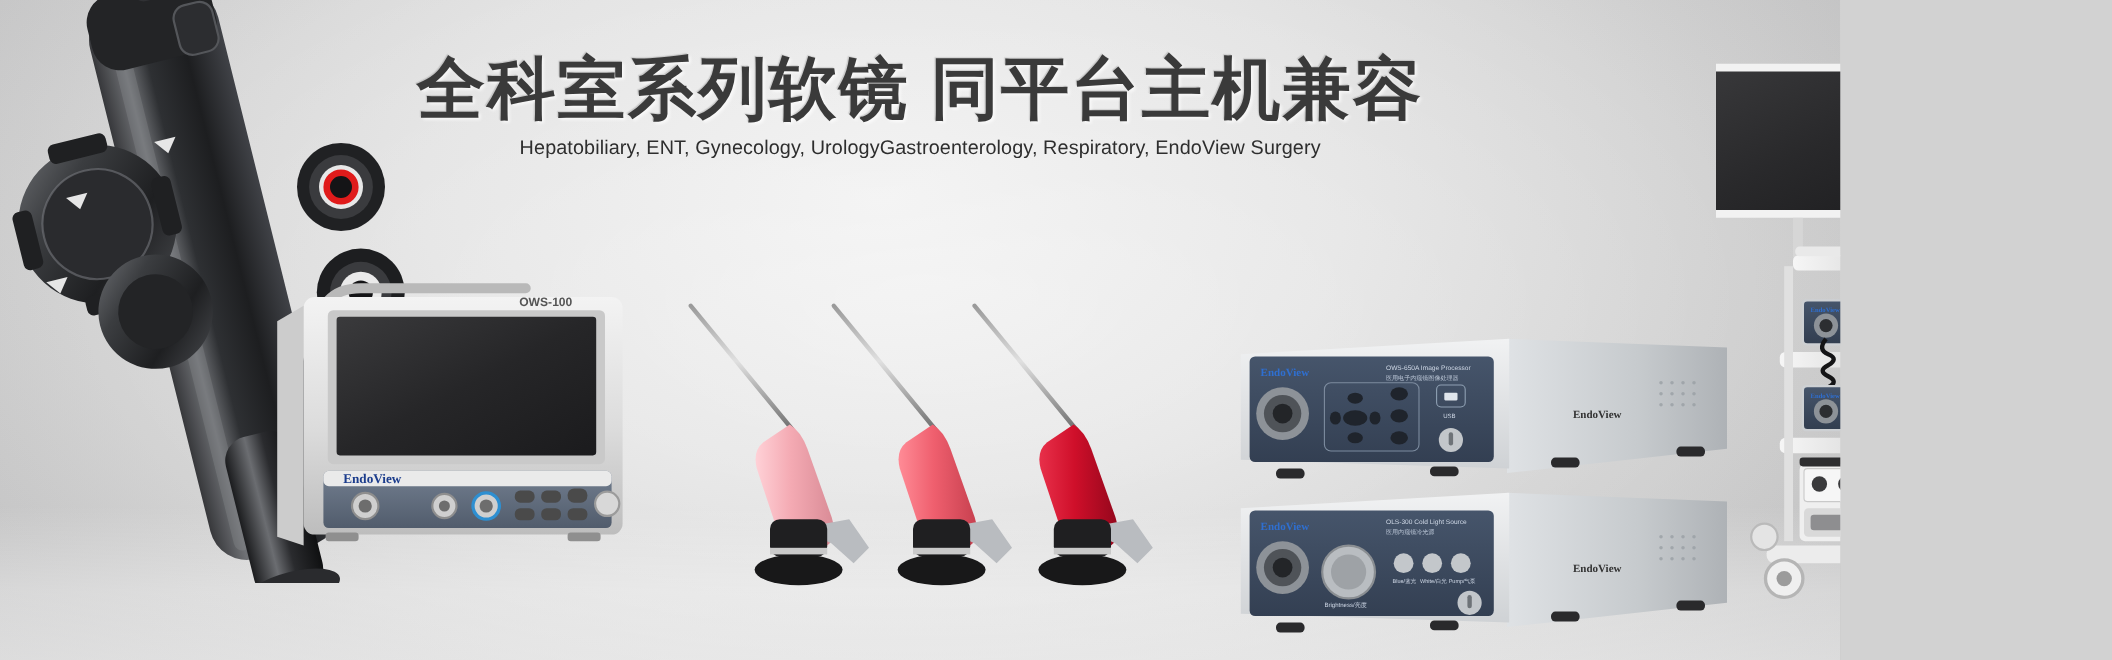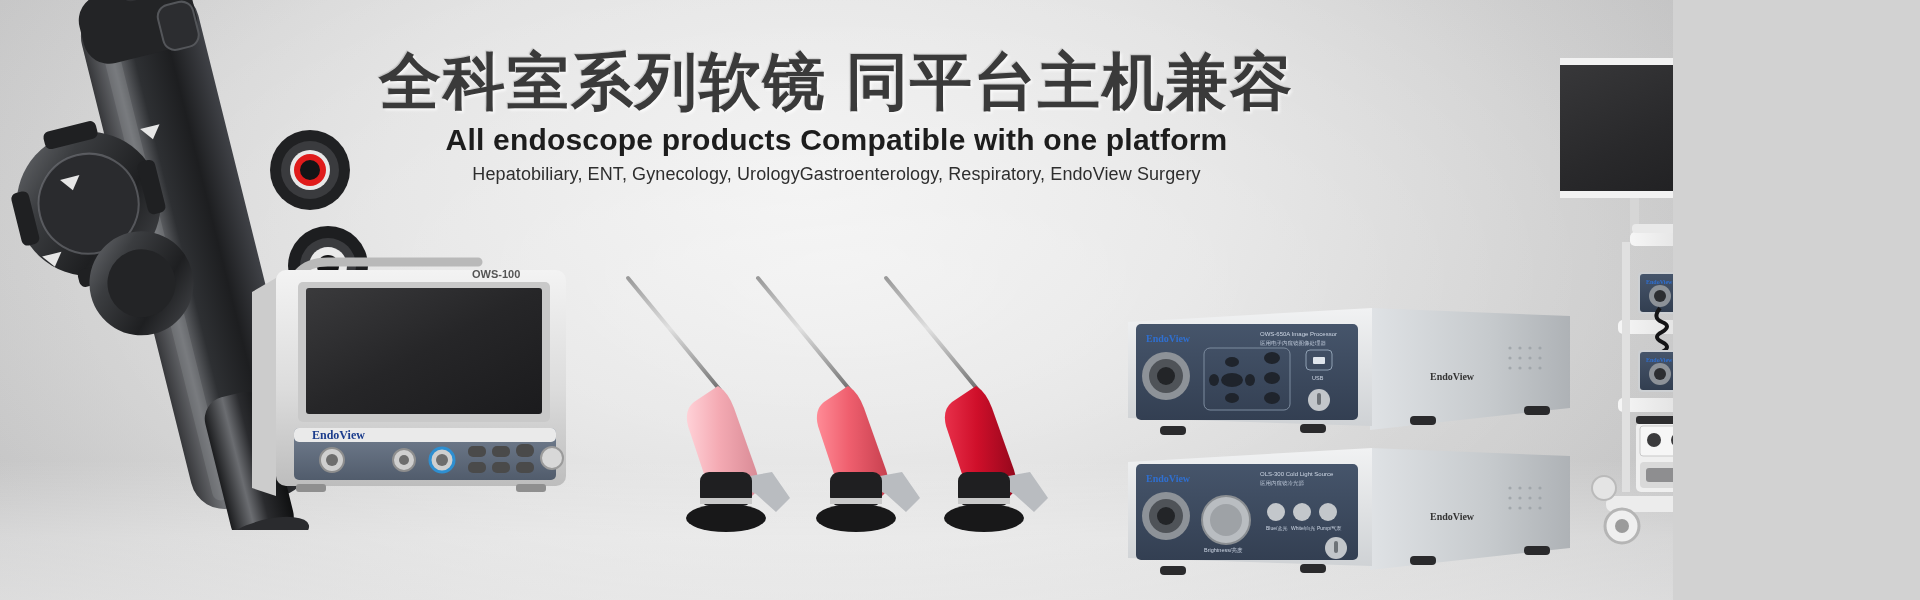--- a/index.html
+++ b/index.html
@@ -57,21 +57,20 @@
   }
   svg{ display:block; }
 </style>
 </head>
 <body>
 
 <div class="banner">
 
   <div class="textblock">
     <div class="title-cn">全科室系列软镜 同平台主机兼容</div>
-    <div class="title-en">All endoscope products Compatible with one platform</div>
     <div class="dept-en">Hepatobiliary, ENT, Gynecology, UrologyGastroenterology, Respiratory, EndoView Surgery</div>
   </div>
 
   <div class="scope-handle">
     <svg width="420" height="560" viewBox="0 0 420 560">
       <defs>
         <linearGradient id="bodyG" x1="0" y1="0" x2="1" y2="0">
           <stop offset="0%" stop-color="#37383b"></stop>
           <stop offset="22%" stop-color="#707276"></stop>
           <stop offset="40%" stop-color="#2e3033"></stop>

